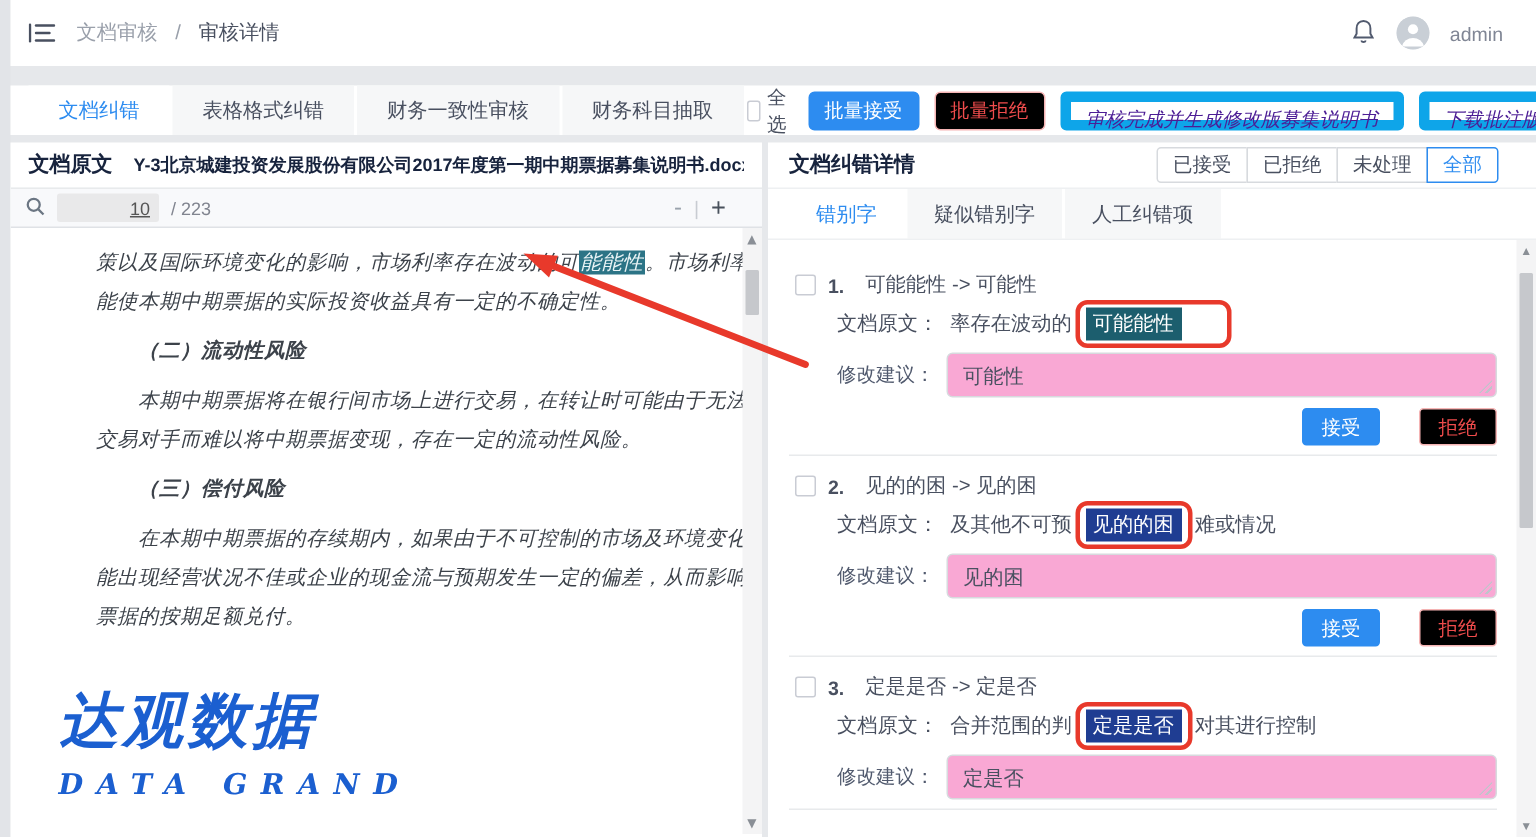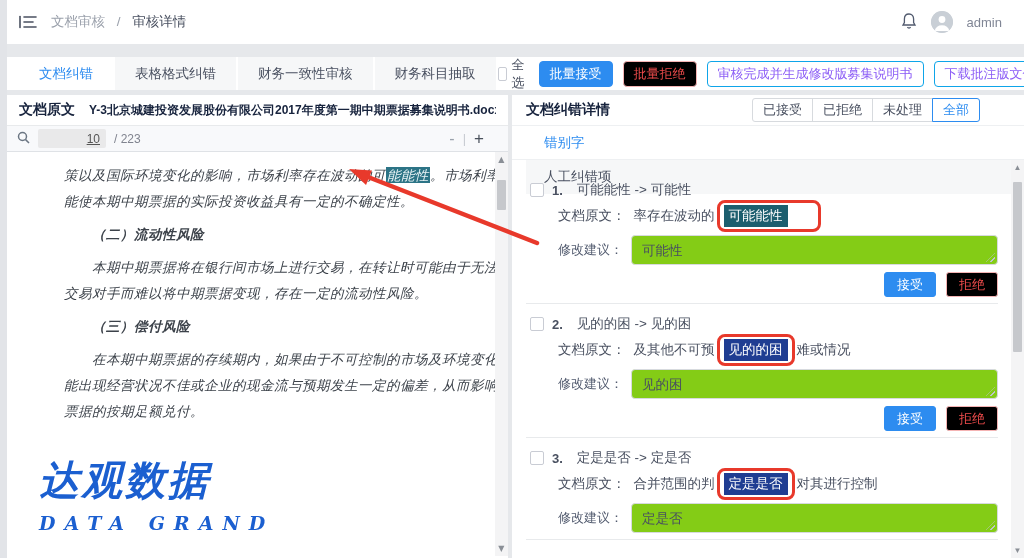--- a/index.html
+++ b/index.html
@@ -24,21 +24,21 @@
   .toolbar { position:absolute; left:7px; top:57px; width:1017px; height:33px; background:#fff; display:flex; align-items:center; padding-left:12px; }
   .main-tabs { display:flex; height:33px; }
   .main-tab { padding:0 20px; line-height:33px; background:#f6f7f8; margin-right:2px; color:#495060; font-size:13.5px; cursor:pointer; white-space:nowrap; }
   .main-tab.active { background:#fff; color:#2d8cf0; }
   .toolbar-right { margin-left:auto; display:flex; align-items:center; gap:10px; padding-right:14px; }
   .checkbox { width:14px; height:14px; border:1px solid #c9ccd4; border-radius:2px; background:#fff; display:inline-block; }
   .chk-label { color:#495060; margin-left:4px; }
   .btn { display:inline-block; border-radius:4px; padding:0 10px; height:26px; line-height:24px; font-size:13px; cursor:pointer; white-space:nowrap; }
   .btn-primary { background:#2d8cf0; border:1px solid #2d8cf0; color:#fff; }
   .btn-danger-light { background:#000000; border:1px solid #f5b4b4; color:#ef4c4c; }
-  .btn-plain { background:#fff; border:1px solid #0ea5e9; color:#8b5cf6; }
+  .btn-plain { background:#fff; border:7px solid #0ea5e9; color:#4c1d95;font-style:italic; }
 
   
   .content { position:absolute; top:95px; left:7px; width:1017px; height:463px; display:flex; gap:4px; }
   .doc-panel { position:relative; width:501px; height:463px; background:#fff; overflow:hidden; }
   .detail-panel { position:relative; flex:1; height:463px; background:#fff; overflow:hidden; }
 
   
   .doc-header { height:30px; display:flex; align-items:center; padding:0 12px; gap:14px; }
   .doc-title { font-weight:bold; color:#17233d; font-size:14px; white-space:nowrap; }
   .doc-filename { font-weight:bold; color:#17233d; font-size:12px; white-space:nowrap; overflow:hidden; }
@@ -60,51 +60,51 @@
 
   
   .vscroll { position:absolute; top:0; right:0; width:13px; background:#f4f4f5; height:100%; }
   .vs-arrow { position:absolute; left:0; width:13px; height:13px; font-size:8px; color:#8a8f96; text-align:center; line-height:13px; cursor:pointer; }
   .vs-up { top:1px; } .vs-down { bottom:1px; }
   .vs-thumb { position:absolute; left:2px; width:9px; background:#c6c8cc; border-radius:1px; cursor:pointer; }
 
   
   .detail-header { height:30px; display:flex; align-items:center; padding:0 14px;gap:48px; }
   .detail-title { font-weight:bold; color:#17233d; font-size:14px; }
-  .filter-group { margin-left:auto; display:flex; margin-right:30px;border-radius:11px; }
+  .filter-group { margin-left:auto; display:flex; margin-right:11px;border-radius:11px; }
   .filter-btn { border:1px solid #d7dade; background:#fff; color:#495060; padding:0 10px; height:24px; line-height:22px; font-size:13px; margin-left:-1px; cursor:pointer; }
   .filter-btn:first-child { border-radius:3px 0 0 3px; margin-left:0; }
   .filter-btn:last-child { border-radius:0 3px 3px 0; }
   .filter-btn.active { border-color:#2d8cf0; color:#2d8cf0; position:relative; z-index:2; }
-  .detail-tabs { height:34px; border-top:1px solid #eef0f2; display:flex; padding-left:14px;flex-direction:column; }
+  .detail-tabs { height:34px; border-top:1px solid #eef0f2; display:flex; padding-left:14px; }
   .detail-tab { padding:0 18px; line-height:34px; background:#f6f7f8; margin-right:2px; color:#495060; font-size:13.5px; cursor:pointer; }
   .detail-tab.active { background:#fff; color:#2d8cf0; }
   .detail-body { position:relative; height:399px; border-top:1px solid #eef0f2; padding:10px 26px 0 14px; overflow:hidden; }
 
   .sec-head { display:flex; align-items:flex-start; gap:10px; padding:4px 0 8px 6px; border-bottom:1px solid #e8eaec; cursor:pointer; }
   .caret { color:#808695; font-size:11px; width:12px; display:inline-block; margin-top:2px; }
   .sec-titles .t1 { color:#495060; font-size:13.5px; line-height:20px; }
   .sec-titles .t2 { color:#495060; font-size:13.5px; line-height:20px; }
 
   .item { padding:9px 0 6px 4px; border-bottom:1px solid #e8eaec; }
   .item-rule-row { display:flex; align-items:center; gap:8px; height:22px; }
   .item-num { font-weight:bold; color:#495060; }
   .item-rule { color:#495060; font-size:13.5px; margin-left:6px; }
   .item-orig-row { height:30px; display:flex; align-items:center; padding-left:28px; color:#495060; font-size:13.5px; overflow:visible; }
   .orig-label { margin-right:8px; }
   .red-box { display:inline-flex; align-items:flex-start; border:3px solid #e8392b; border-radius:8px; padding:2px 4px; margin:-6px 2px; }
   .item:nth-of-type(1) .red-box { padding-right:30px; }
   .err-hl { color:#fff; padding:2px 5px; font-size:13.5px; white-space:nowrap; }
   .item-suggest-row { display:flex; align-items:flex-start; padding-left:28px; margin-top:4px; }
   .suggest-label { line-height:30px; margin-right:8px; white-space:nowrap; }
-  .suggest-box { position:relative; flex:1; height:30px; border:1px solid #d7dade; border-radius:4px; background:#84cc16; padding:6px 10px; color:#495060; font-size:13.5px; }
+  .suggest-box { position:relative; flex:1; height:30px; border:1px solid #d7dade; border-radius:4px; background:#f9a8d4; padding:6px 10px; color:#495060; font-size:13.5px; }
   .suggest-box::after { content:""; position:absolute; right:2px; bottom:2px; width:9px; height:9px;
       background:repeating-linear-gradient(135deg, transparent 0 2px, #bfc4cb 2px 3.5px);
       clip-path:polygon(100% 0, 100% 100%, 0 100%); }
-  .item-actions { display:flex; justify-content:flex-end; gap:10px; margin-top:7px;align-items:flex-end; }
+  .item-actions { display:flex; justify-content:flex-end; gap:26px; margin-top:7px;align-items:flex-end; }
   .btn-sm { height:25px; line-height:23px; padding:0 12px; border-radius:3px; font-size:13px; }
 
   .arrow-overlay { position:absolute; left:0; top:0; width:1024px; height:558px; pointer-events:none; z-index:60; }
 </style>
 </head>
 <body>
 
 <div class="app">
   <div class="left-strip"></div>
 
@@ -213,20 +213,21 @@
         <span class="detail-title">文档纠错详情</span>
         <span class="filter-group" id="filter-group">
             <span class="filter-btn">已接受</span>
             <span class="filter-btn">已拒绝</span>
             <span class="filter-btn">未处理</span>
             <span class="filter-btn active">全部</span>
           </span>
       </div>
       <div class="detail-tabs" id="detail-tabs">
           <span class="detail-tab active">错别字</span>
+          <span class="detail-tab">疑似错别字</span>
           <span class="detail-tab">人工纠错项</span>
         </div>
       <div class="detail-body">
         <div id="items">
             <div class="item">
               <div class="item-rule-row">
                 <span class="checkbox"></span>
                 <span class="item-num">1.</span>
                 <span class="item-rule">可能能性 -&gt; 可能性</span>
               </div>

